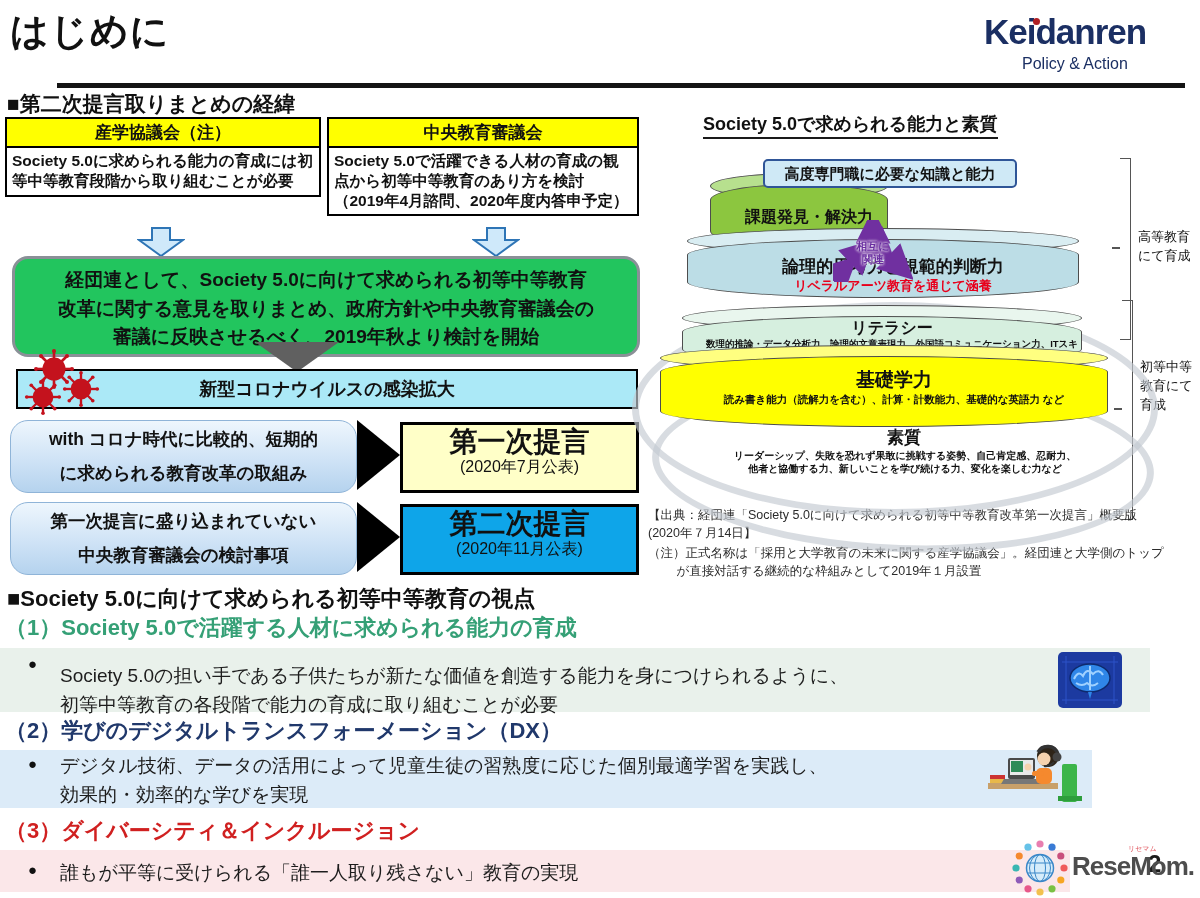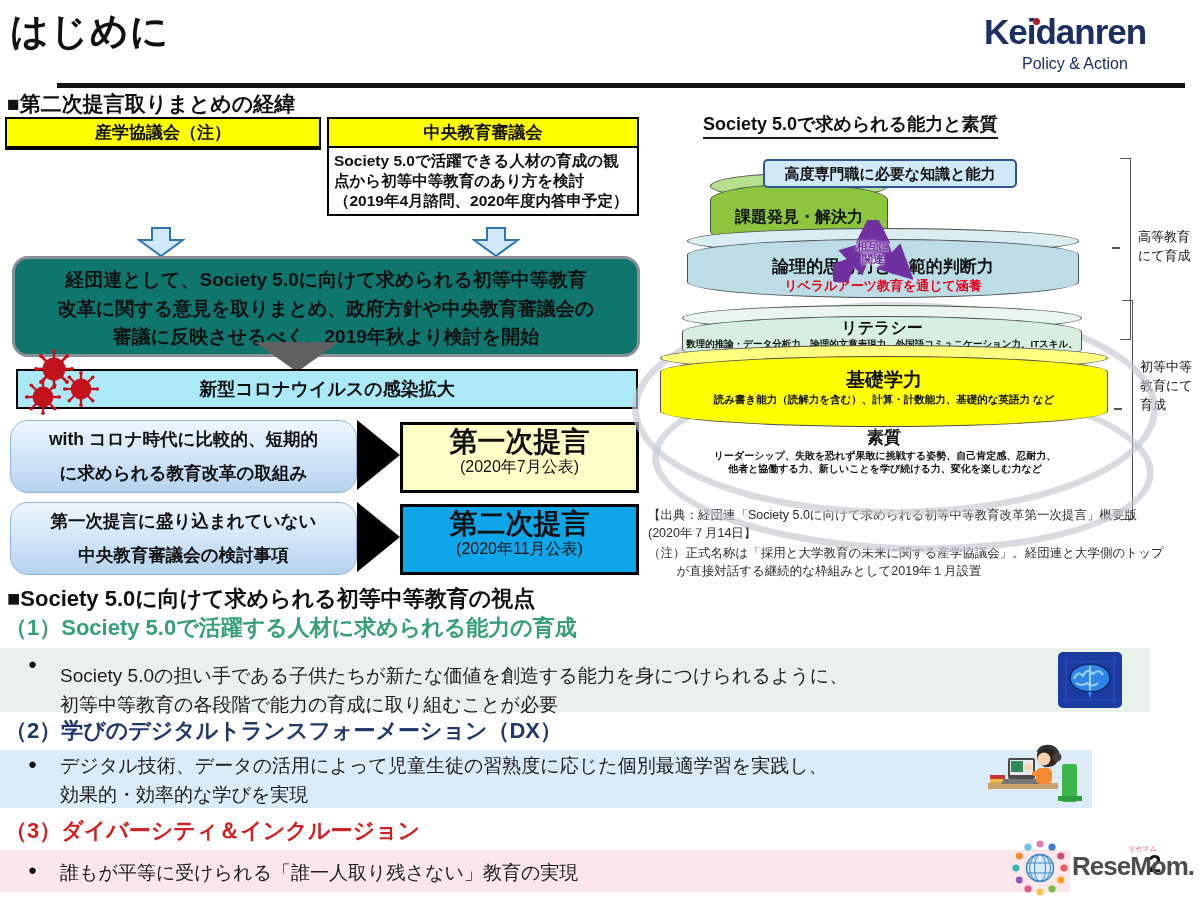--- a/index.html
+++ b/index.html
@@ -1,38 +1,38 @@
 <!DOCTYPE html>
 <html><head>
 <meta charset="utf-8">
 <style>
   html,body{margin:0;padding:0;background:#fff;}
   #stage{position:relative;width:1200px;height:898px;background:#fff;overflow:hidden;
          font-family:"Liberation Sans","DejaVu Sans",sans-serif;color:#111;}
   .abs{position:absolute;}
   .pre{white-space:pre-line;}
   .ctr{text-align:center;}
-  .b{font-weight:bold;}
+  .b{font-weight:bold;padding-left:20px;}
 
   
   .page-title{left:10px;top:6px;font-size:38px;font-weight:900;letter-spacing:1px;}
   .head-rule{left:57px;top:83px;width:1128px;height:5px;background:#141414;}
   .kd-brand{left:984px;top:12px;font-size:35px;font-weight:bold;color:#1b2f63;letter-spacing:-1px;}
   .kd-dot{position:absolute;left:49px;top:6px;width:7px;height:7px;border-radius:50%;background:#b01f24;}
   .kd-tag{left:1022px;top:55px;font-size:16px;color:#1b2f63;}
 
   .s1-head{left:7px;top:90px;font-size:21px;font-weight:800;}
 
   
   .srcbox{border:2.5px solid #000;background:#fff;}
   .srcbox .hd{background:#ffff00;border-bottom:2.5px solid #000;font-size:17px;font-weight:800;text-align:center;padding:2px 0;}
   .srcbox .bd{font-size:15.5px;font-weight:bold;line-height:1.28;padding:3px 5px 4px 5px;}
 
   .round-note{left:12px;top:256px;width:622px;height:88px;border:3px solid #8a9097;border-radius:16px;
-              background:#0f766e;font-size:19px;font-weight:800;line-height:1.5;padding-top:7px;}
+              background:#22c55e;font-size:19px;font-weight:800;line-height:1.5;padding-top:7px;}
   .gray-tri{left:255px;top:342px;width:0;height:0;border-left:42px solid transparent;
             border-right:42px solid transparent;border-top:30px solid #606060;}
   .corona-box{left:16px;top:369px;width:618px;height:36px;border:2.5px solid #000;background:#abe9f7;
               font-size:18px;font-weight:800;line-height:36px;}
 
   .flow-left{width:345px;height:70px;border:1.5px solid #8fb4d8;border-radius:18px;
              background:linear-gradient(180deg,#eef6fd 0%,#cfe3f6 55%,#b5d3ee 100%);
              font-size:17.5px;font-weight:800;line-height:1.95;padding-top:1px;}
   .black-arrow{width:0;height:0;border-top:35px solid transparent;border-bottom:35px solid transparent;
                border-left:43px solid #000;}
@@ -78,20 +78,21 @@
   <div class="abs kd-brand">
     <span>Keidanren</span>
     <span class="kd-dot"></span>
   </div>
   <div class="abs kd-tag">Policy &amp; Action</div>
 
   <div class="abs s1-head">■第二次提言取りまとめの経緯</div>
 
   <div class="abs srcbox" style="left:5px;top:117px;width:312px;">
     <div class="hd">産学協議会（注）</div>
+    <div class="bd">Society 5.0に求められる能力の育成には初等中等教育段階から取り組むことが必要</div>
   </div>
   <div class="abs srcbox" style="left:327px;top:117px;width:308px;">
     <div class="hd">中央教育審議会</div>
     <div class="bd">Society 5.0で活躍できる人材の育成の観点から初等中等教育のあり方を検討（2019年4月諮問、2020年度内答申予定）</div>
   </div>
 
   <svg class="abs" style="left:137px;top:227px;" width="48" height="30">
     <polygon points="15,1 33,1 33,13 46,13 24,29 2,13 15,13" fill="#cfe9fa" stroke="#2e75b6" stroke-width="2"></polygon>
   </svg>
   <svg class="abs" style="left:472px;top:227px;" width="48" height="30">

